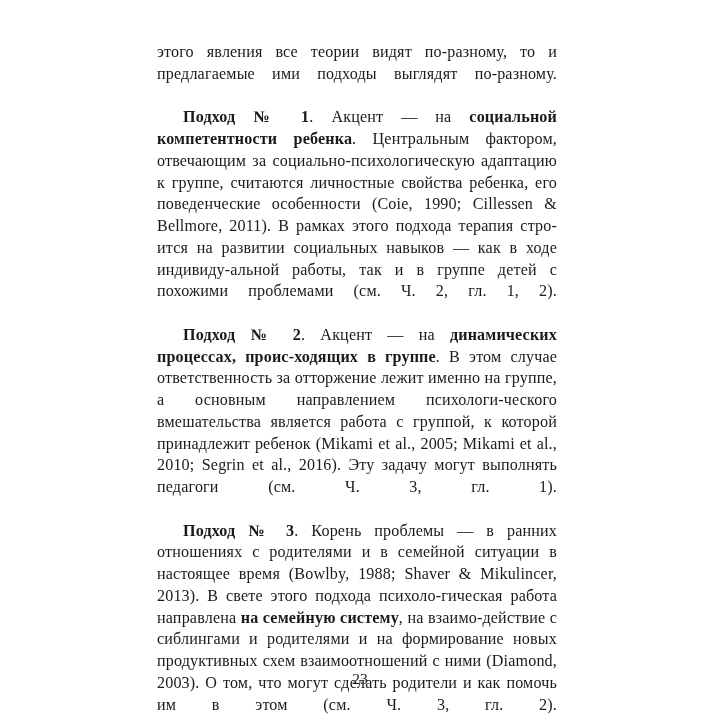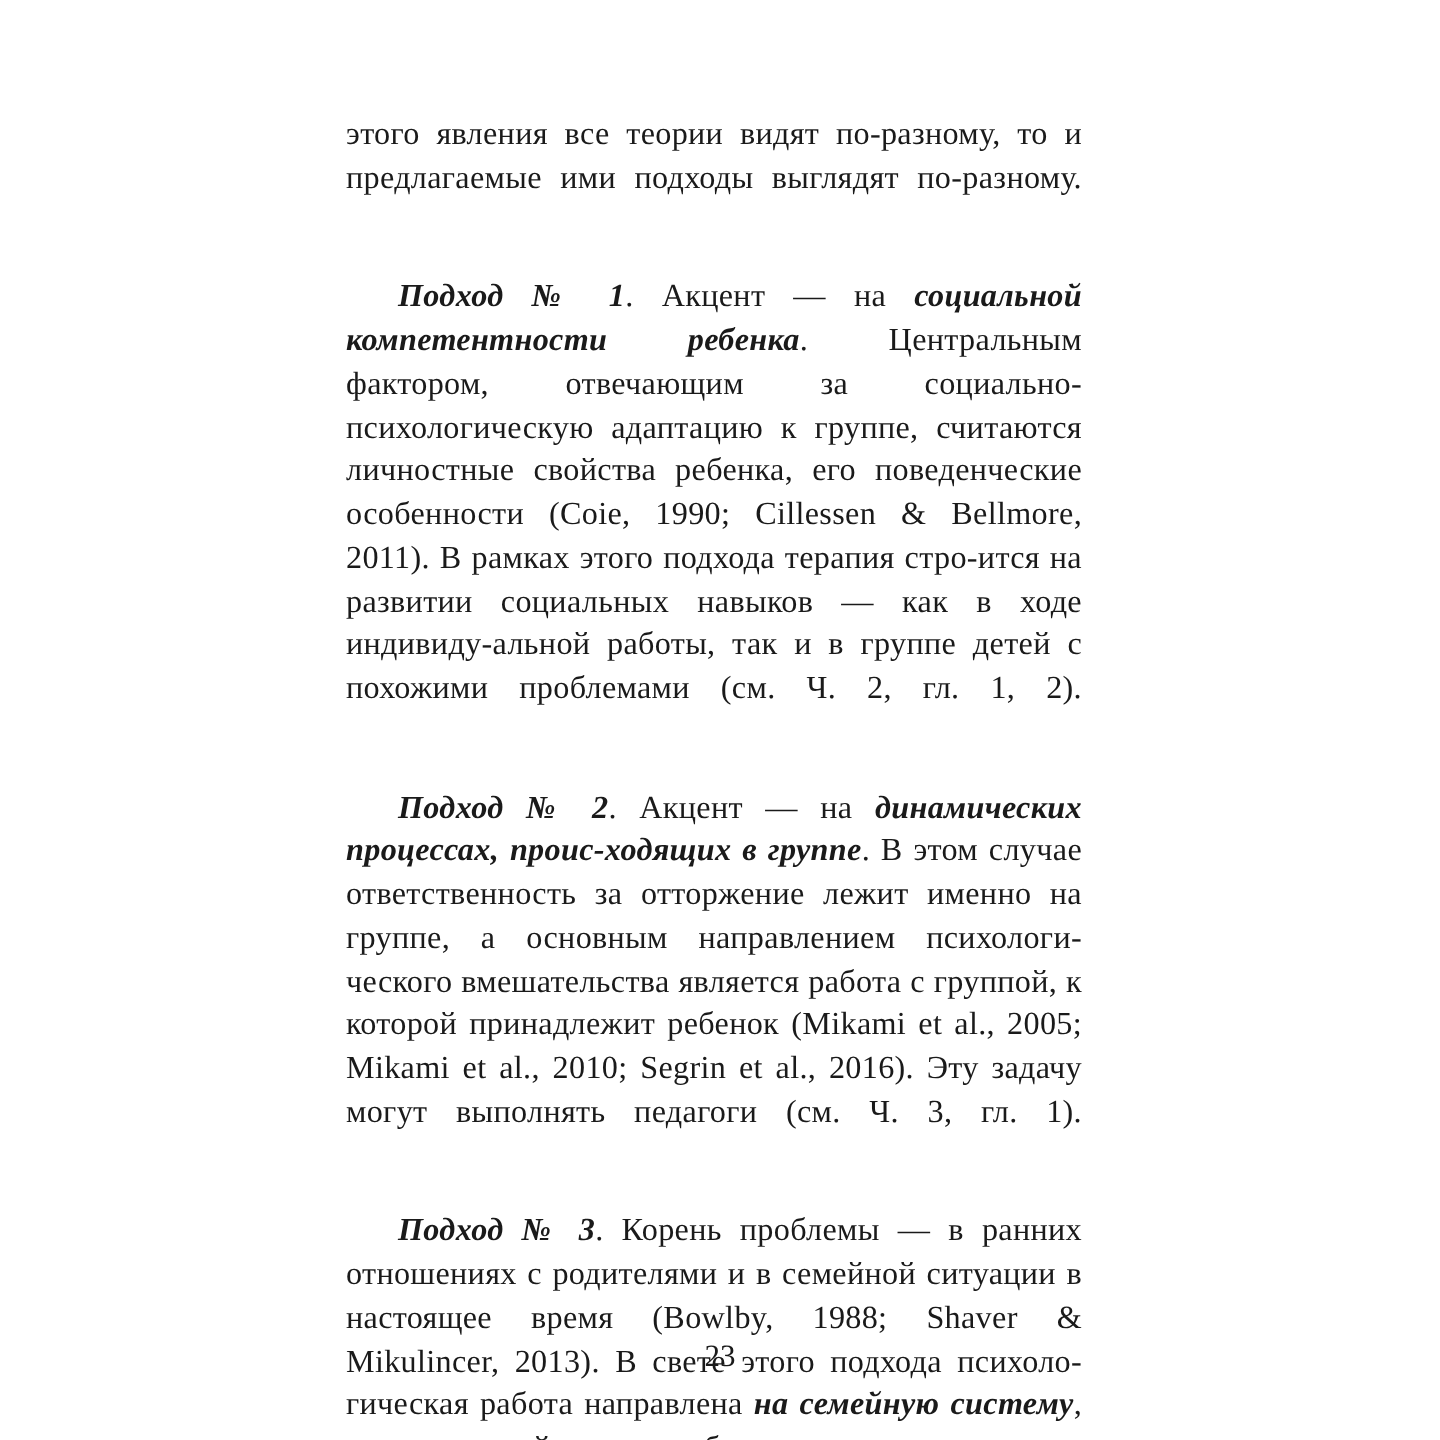--- a/index.html
+++ b/index.html
@@ -25,21 +25,21 @@
   }
 
   .text-column {
     position: absolute;
     left: 157px;
     top: 41px;
     width: 400px;
   }
 
   p.para {
-    margin: 16px;
+    margin: 0;
     padding: 0;
     font-size: 16.1px;
     line-height: 21.75px;
     text-align: justify;
     text-justify: inter-word;
     hyphens: manual;
     -webkit-hyphens: manual;
     letter-spacing: 0.01em;
     word-spacing: 0.01em;
   }
@@ -50,21 +50,20 @@
 
   
   p.para::after {
     content: "";
     display: inline-block;
     width: 100%;
   }
 
   .bi {
     font-weight: bold;
-    font-style: italic;
   }
 
   .it {
   }
 
   .page-number {
     position: absolute;
     left: 0;
     top: 669px;
     width: 720px;

